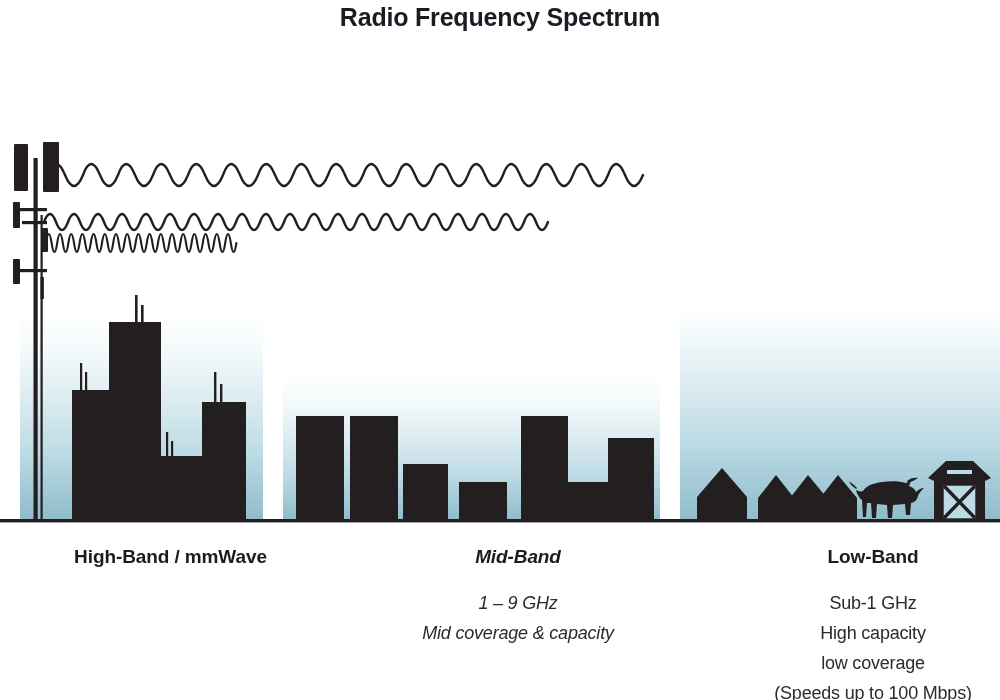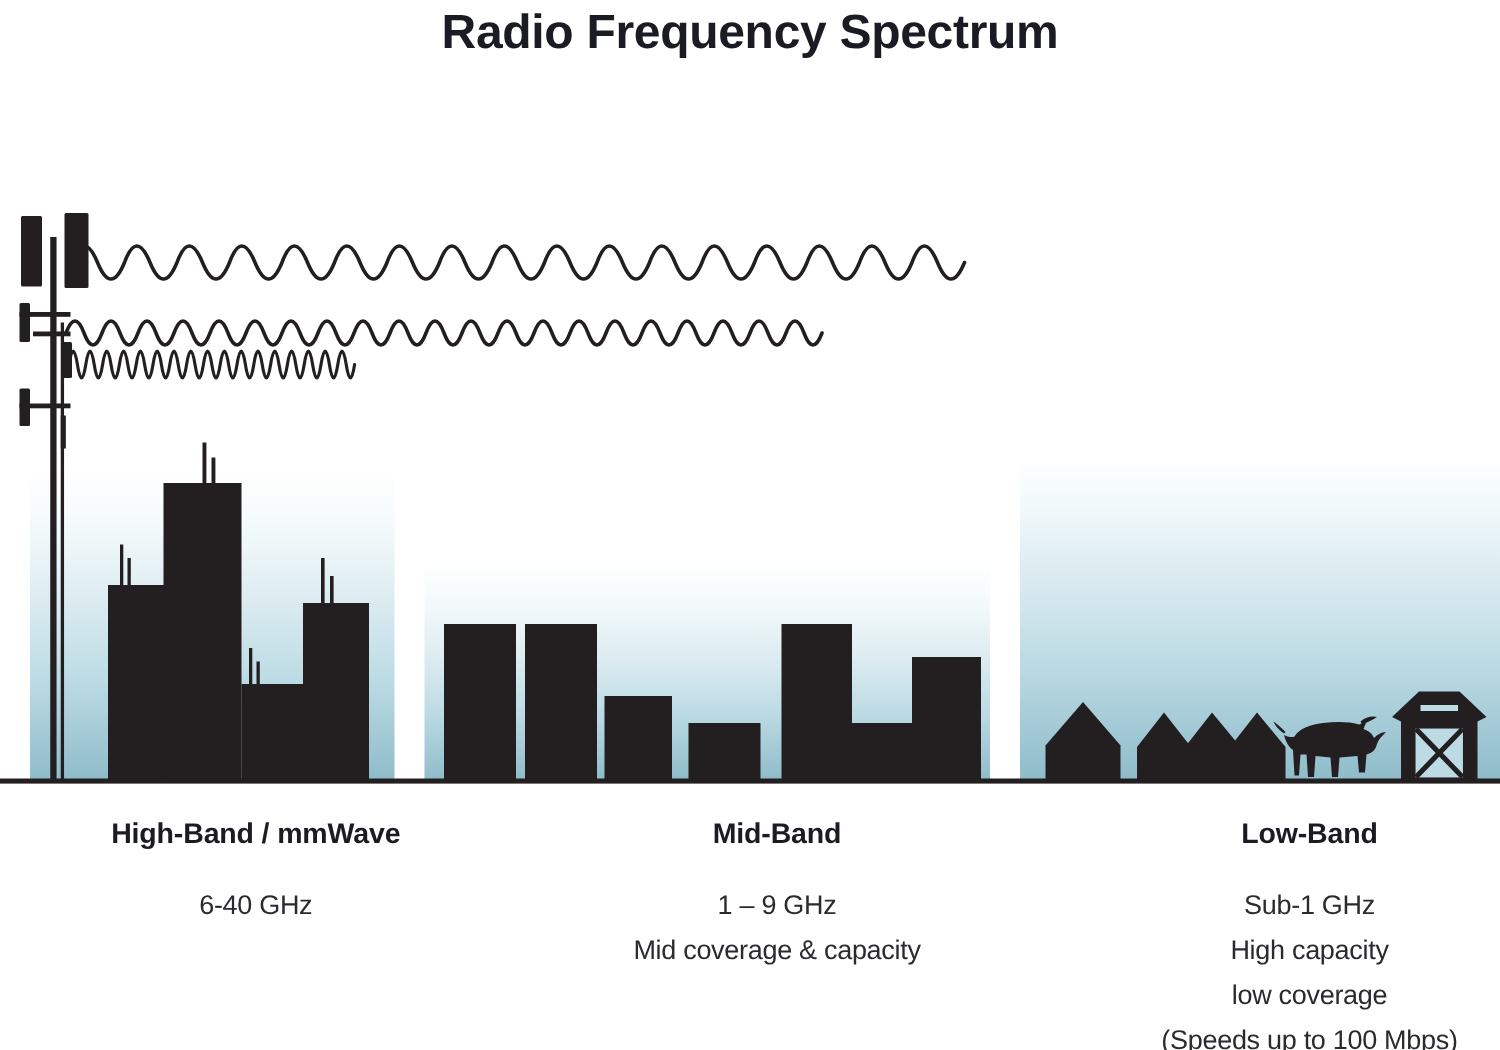--- a/index.html
+++ b/index.html
@@ -16,21 +16,21 @@
     color: #1d1d22;
   }
 
   
   #chart-title {
     position: absolute;
     top: 3px;
     left: 0;
     width: 1000px;
     text-align: center;
-    font-size: 32px;
+    font-size: 25px;
     font-weight: bold;
     letter-spacing: -0.2px;
     color: #1b1c23;
   }
 
   
   #scene {
     position: absolute;
     left: 0;
     top: 0;
@@ -42,21 +42,21 @@
   }
 
   
   .caption-col {
     position: absolute;
     top: 546px;
     text-align: center;
     margin-left: 28px;
   }
   .caption-col.col-high  { left: 0px;   width: 285px; }
-  .caption-col.col-mid   { left: 345px; width: 290px; }
+  .caption-col.col-mid   { left: 345px; width: 290px; font-style: italic; }
   .caption-col.col-low   { left: 690px; width: 310px; }
 
   .band-name {
     font-size: 19px;
     font-weight: bold;
     color: #1b1c23;
     letter-spacing: -0.1px;
     margin-bottom: 20px;
   }
   .band-line {
@@ -254,21 +254,20 @@
       <path d="M 944 486 L 975 518 M 975 486 L 944 518" stroke="#231f20" stroke-width="3.4" fill="none"></path>
     </g>
   </g>
 
   <rect x="0" y="519" width="1000" height="3.4" fill="#231f20"></rect>
 </svg>
 </div>
 
 <div class="caption-col col-high">
   <div class="band-name">High-Band / mmWave</div>
-  <div class="band-line">6-40 GHz</div>
 </div>
 
 <div class="caption-col col-mid">
   <div class="band-name">Mid-Band</div>
   <div class="band-line">1 – 9 GHz</div>
   <div class="band-line">Mid coverage &amp; capacity</div>
 </div>
 
 <div class="caption-col col-low">
   <div class="band-name">Low-Band</div>

